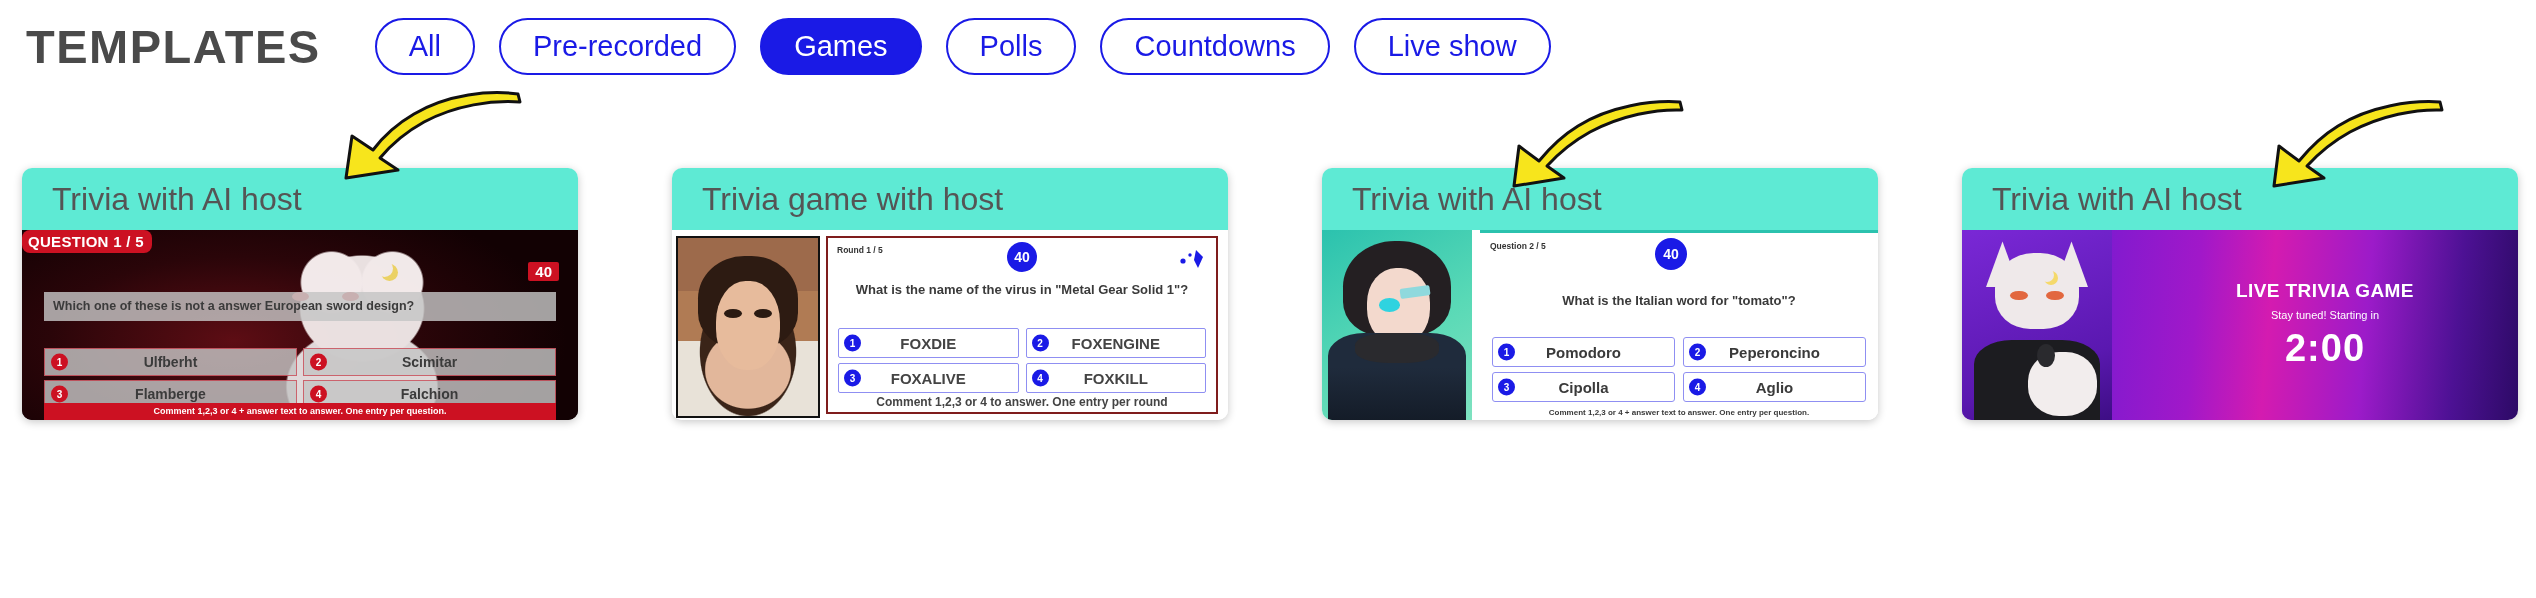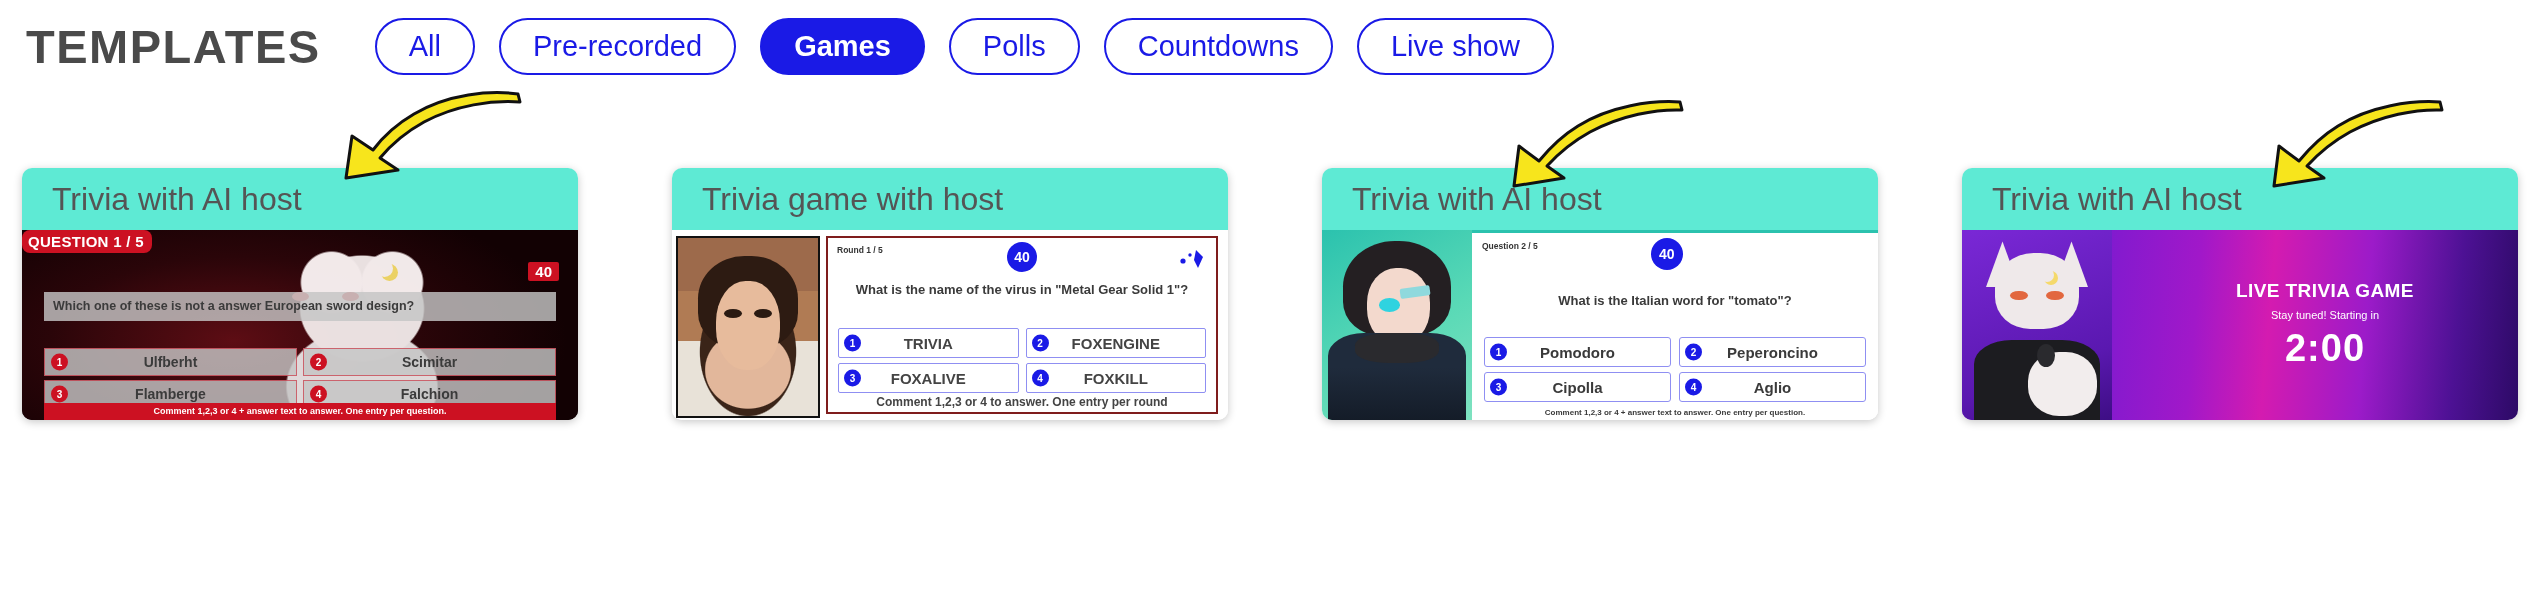--- a/index.html
+++ b/index.html
@@ -38,21 +38,21 @@
     color:#1a1ae6;
     font-size:29px;
     font-weight:normal;
     display:flex;align-items:center;justify-content:center;
     white-space:nowrap;
     cursor:pointer;
   }
   .chip.active{
     background:#1a1ae6;
     color:#ffffff;
-    font-weight:bold;
+    font-weight:normal;
     border-color:#1a1ae6;
   }
 
   
   .grid{
     position:absolute;left:0;top:92px;width:2536px;height:506px;
   }
   .card{
     position:absolute;
     top:76px;
@@ -229,21 +229,21 @@
     width:17px;height:17px;border-radius:50%;
     background:#1a1ae6;color:#fff;font-size:10px;font-weight:bold;
     display:flex;align-items:center;justify-content:center;
   }
   .t2 .footer{
     position:absolute;left:0;right:0;bottom:3px;
     text-align:center;font-size:12px;color:#444;font-weight:bold;
   }
 
   
-  .t3{background:#ffffff;display:flex;box-sizing:border-box;}
+  .t3{background:#ffffff;display:flex;box-sizing:border-box;gap:8px;}
   .t3 .host{
     width:150px;height:100%;flex:none;
     background:linear-gradient(150deg,#2bc2ae 0%,#59d9b6 55%,#7fe2c0 100%);
     position:relative;
   }
   .t3 .host .hair{
     position:absolute;left:14%;top:6%;width:72%;height:50%;
     background:#241f22;border-radius:48% 48% 36% 36%;
   }
   .t3 .host .face{
@@ -428,21 +428,21 @@
           <svg viewBox="0 0 28 22" width="28" height="22">
             <circle cx="5" cy="13" r="2.6" fill="#1a1ae6"></circle>
             <circle cx="12" cy="7" r="1.7" fill="#1a1ae6"></circle>
             <path d="M18 2 L25 9 L20 20 L16 12 Z" fill="#1a1ae6"></path>
           </svg>
         </div>
         <div class="q">What is the name of the virus in "Metal Gear Solid 1"?</div>
         <div class="answers">
           <div class="ans">
             <span class="num">1</span>
-            <span>TRIVIA</span>
+            <span>FOXDIE</span>
           </div>
           <div class="ans">
             <span class="num">2</span>
             <span>FOXENGINE</span>
           </div>
           <div class="ans">
             <span class="num">3</span>
             <span>FOXALIVE</span>
           </div>
           <div class="ans">

